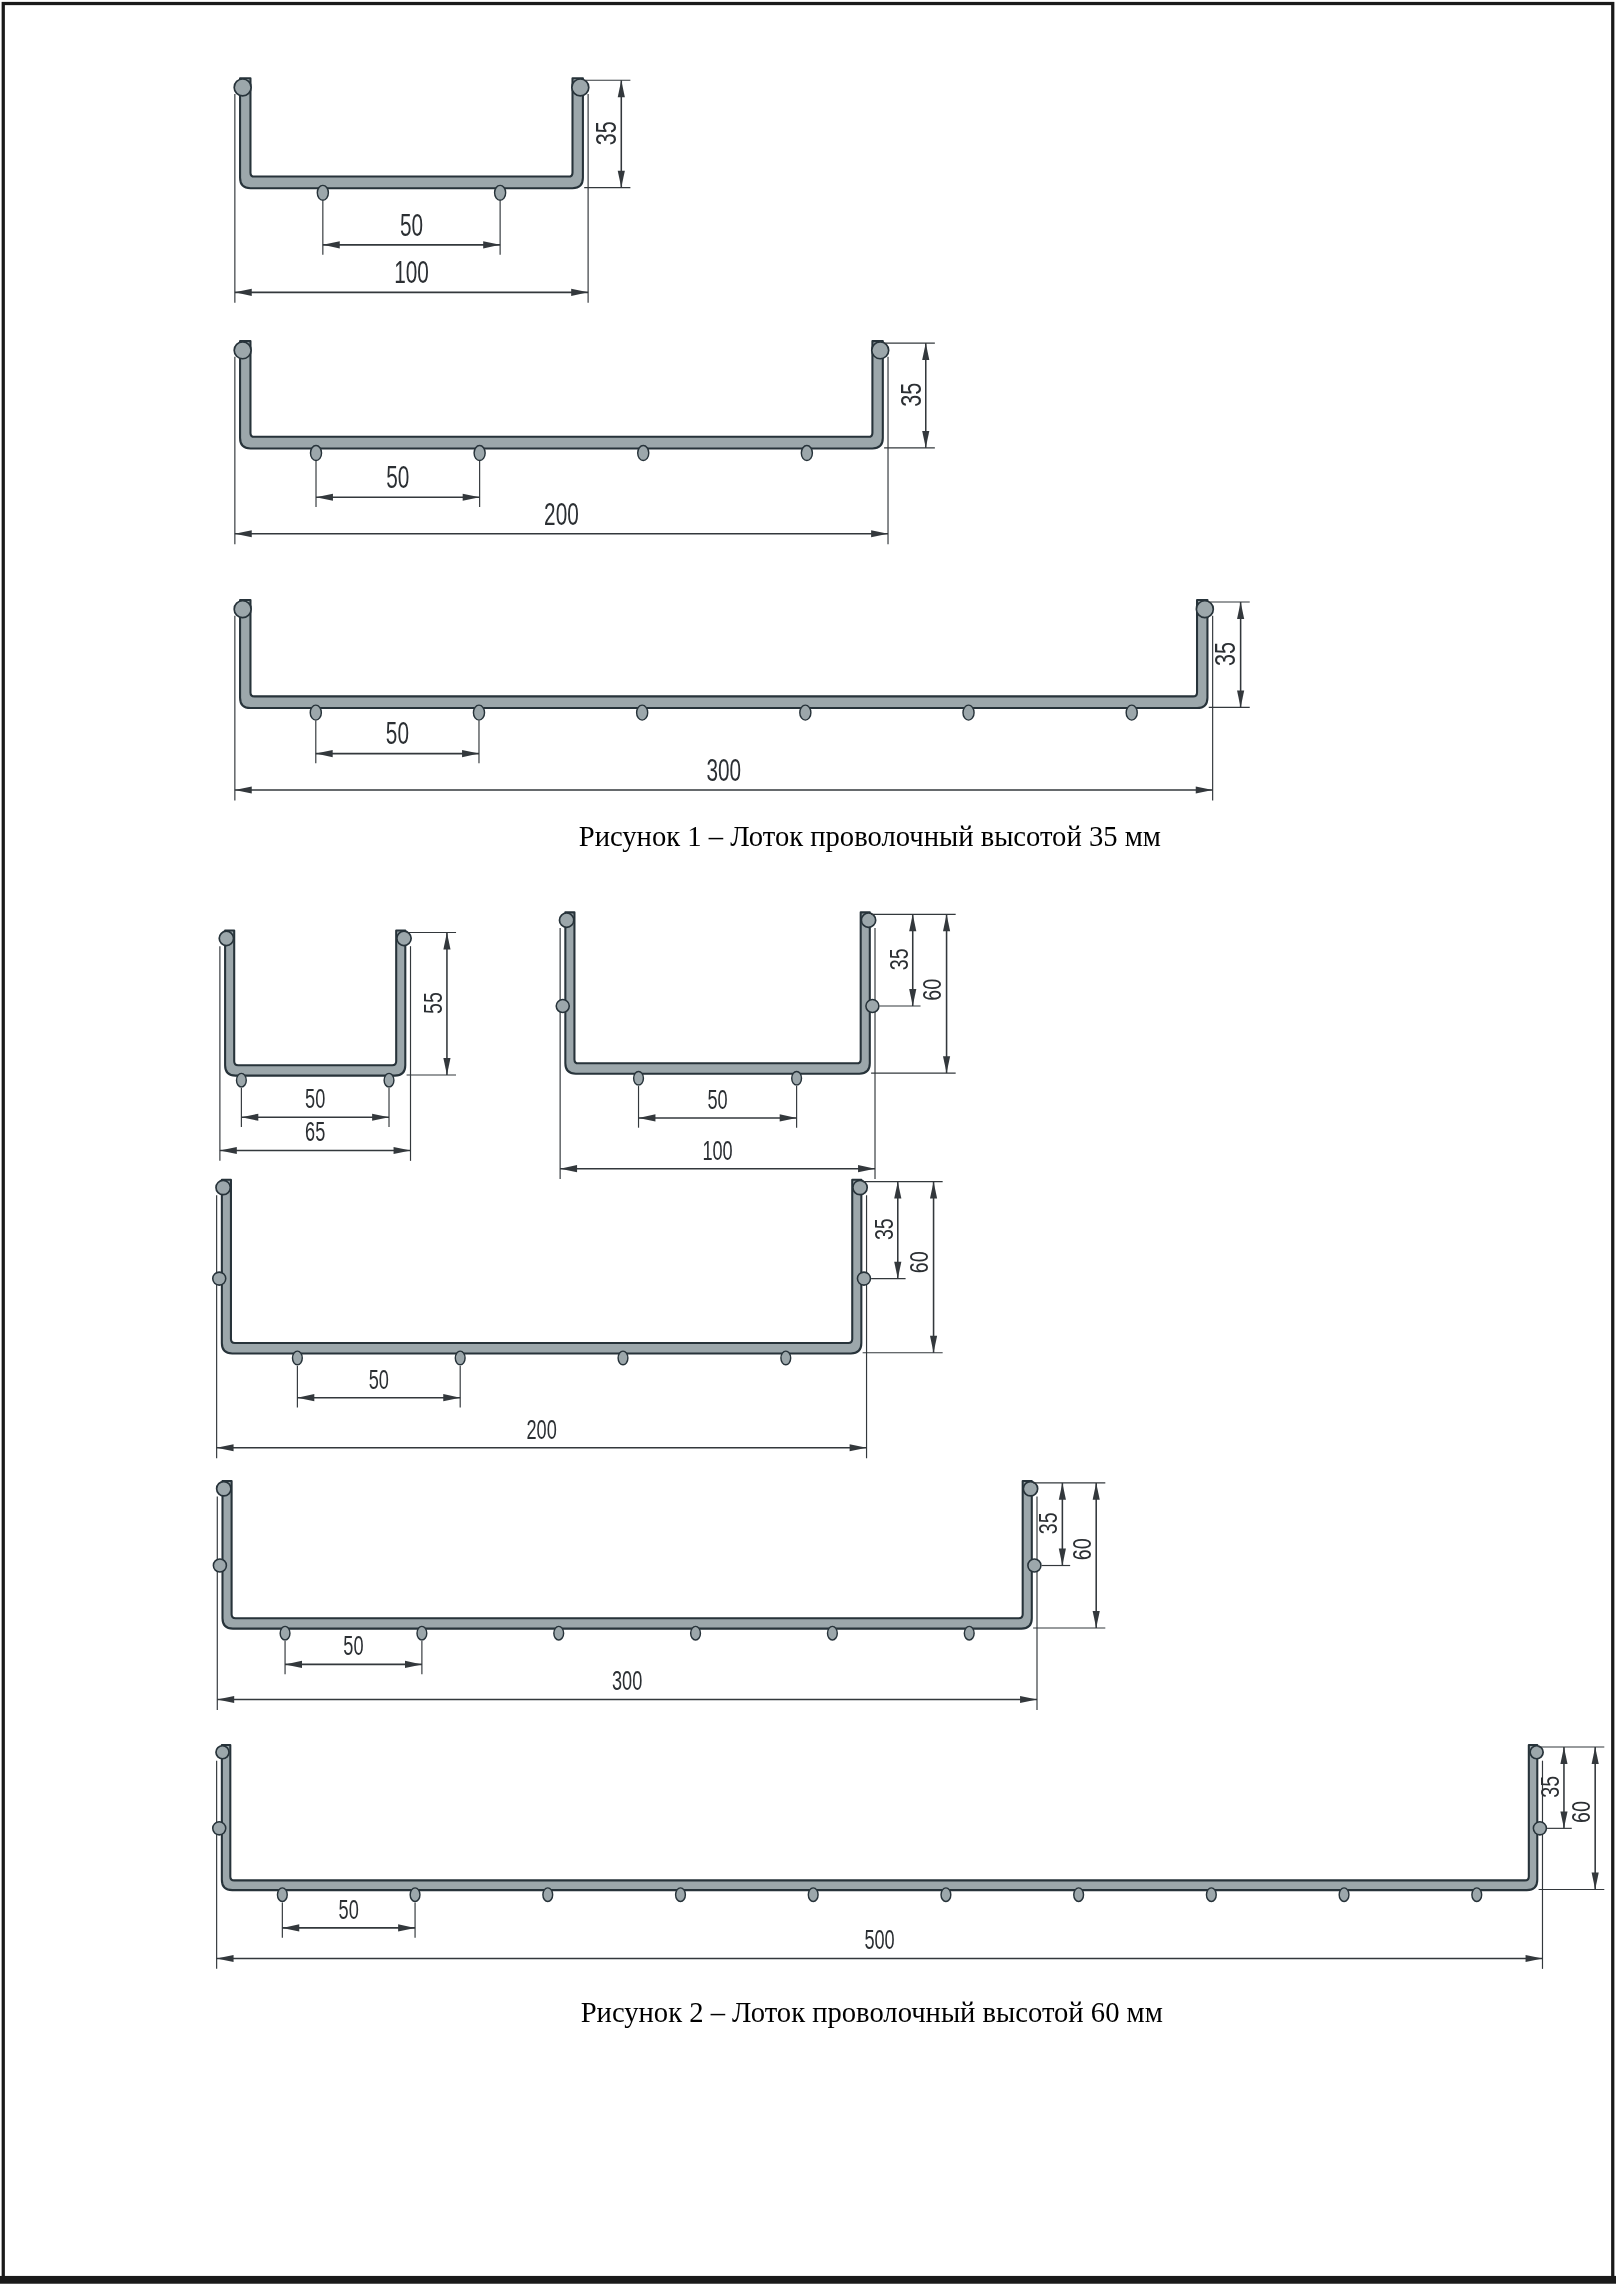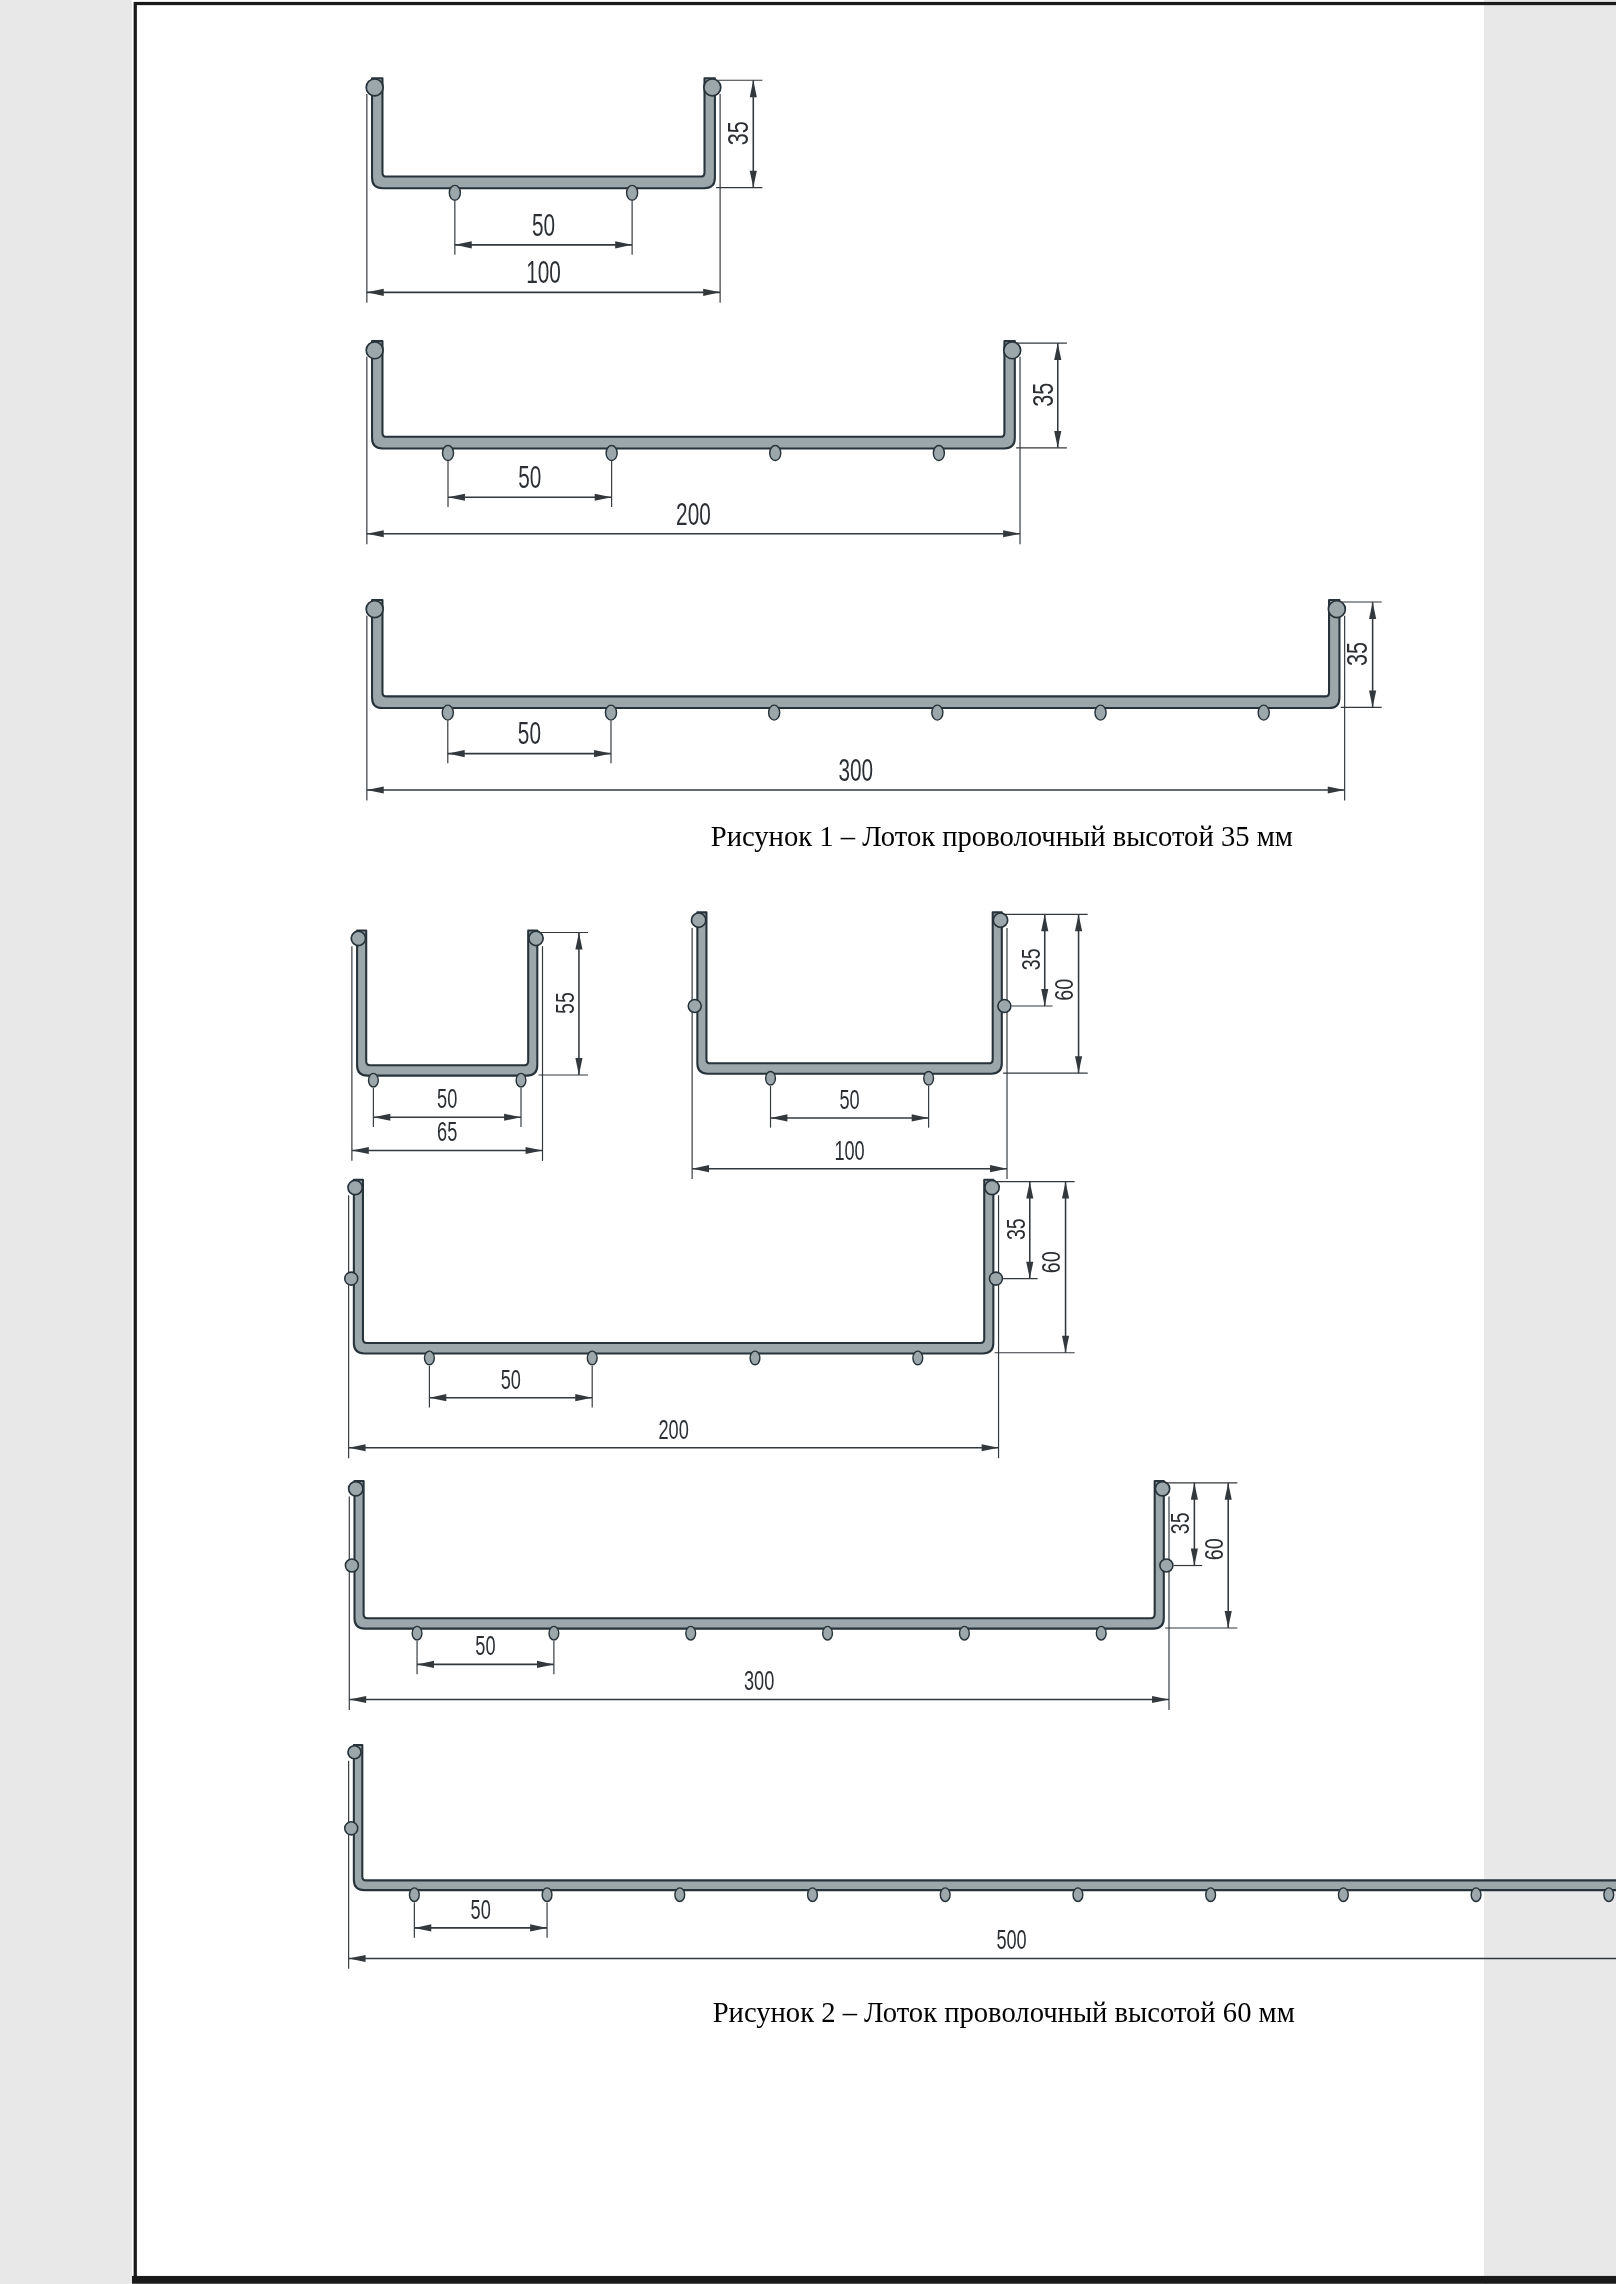--- a/index.html
+++ b/index.html
@@ -1,16 +1,16 @@
 <!DOCTYPE html>
 <html style="font-size:10.4px"><head>
 <meta charset="utf-8">
 <style>
   html,body{margin:0;padding:0;background:#e8e8e8;}
-  .page{position:relative;width:1352px;height:2284px;background:#ffffff;margin:0 auto;}
+  .page{position:relative;width:1616px;height:2284px;background:#ffffff;margin:0 auto;}
   svg{display:block;width:1616px;height:2284px;}
   text{font-family:"Liberation Sans","DejaVu Sans",sans-serif;}
   text.caption{font-family:"Liberation Serif","DejaVu Serif",serif;}
 </style>
 </head>
 <body>
 
 <div class="page">
   <svg id="cv" viewBox="0 0 2484 3510">
     <rect id="page-border" x="5" y="5" width="2474" height="3500" fill="none" stroke-width="5" stroke="#1a1a1a"></rect>

